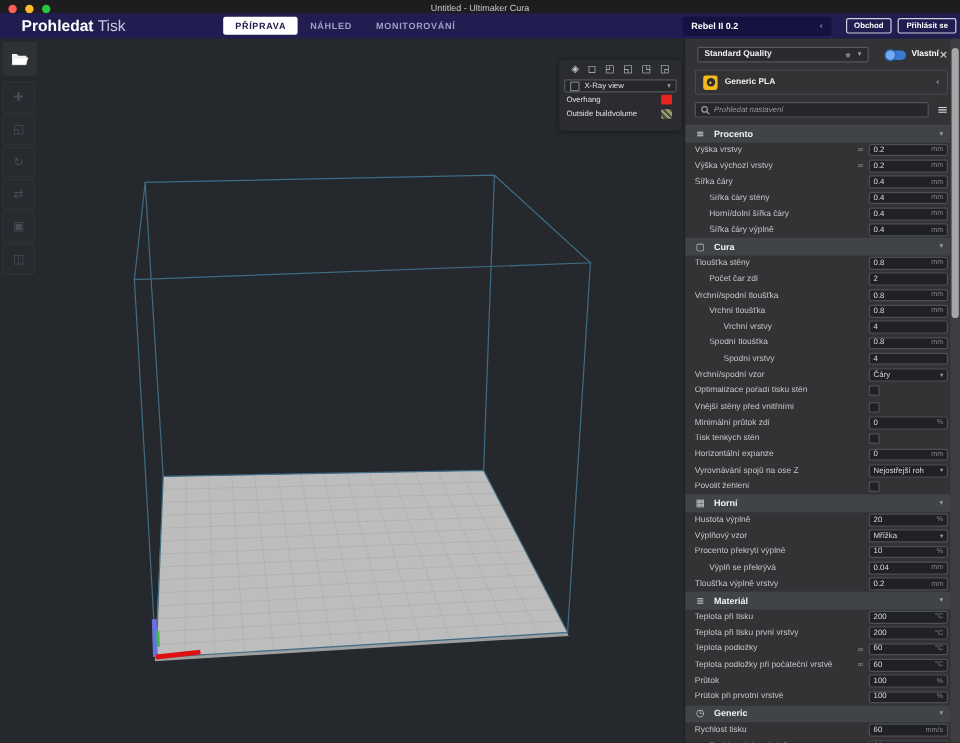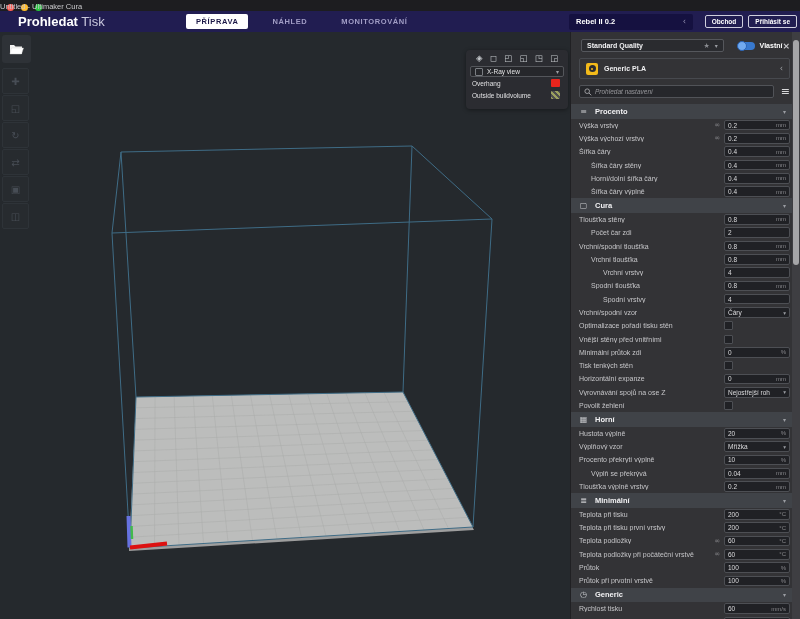--- a/index.html
+++ b/index.html
@@ -9,29 +9,29 @@
     font-family:"Liberation Sans","DejaVu Sans",sans-serif;
     -webkit-font-smoothing:antialiased;
   }
   .icon{font-family:"DejaVu Sans","Liberation Sans",sans-serif;}
 
   
   .titlebar{position:absolute;left:0;top:0;width:800px;height:11px;background:#1d1d20;z-index:30;}
   .lights{position:absolute;left:7px;top:3.5px;display:flex;gap:7px;}
   .light{width:7px;height:7px;border-radius:50%;}
   .light.r{background:#ff5f57;}.light.y{background:#febc2e;}.light.g{background:#28c840;}
-  .win-title{position:absolute;left:0;right:0;top:1.5px;font-size:7.5px;color:#c9c9cc;}
+  .win-title{position:absolute;left:0;right:0;top:1.5px;text-align:center;font-size:7.5px;color:#c9c9cc;}
 
   
   .header{position:absolute;left:0;top:11px;width:800px;height:21px;background:#211d51;z-index:30;}
   .logo{position:absolute;left:18px;top:3px;font-size:13px;color:#fff;}
   .logo b{font-weight:700;}
   .logo span{font-weight:400;color:#c9c7dd;}
   .tabs{position:absolute;left:186px;top:0;height:21px;display:flex;align-items:center;}
-  .tab{font-size:7.5px;font-weight:700;letter-spacing:.6px;color:#a29ec6;padding:3px 10px;margin-right:14px;cursor:default;}
+  .tab{font-size:7.5px;font-weight:700;letter-spacing:.6px;color:#a29ec6;padding:3px 10px;margin-right:0;cursor:default;}
   .tab.active{background:#fff;color:#1b1746;border-radius:2px;}
   .printer-sel{position:absolute;left:569px;top:2.5px;width:124px;height:16px;background:#151140;border-radius:2px;
     display:flex;align-items:center;padding:0 7px;box-sizing:border-box;}
   .printer-sel .pname{font-size:7.5px;font-weight:700;color:#fff;flex:1;}
   .printer-sel .chev{font-size:8px;color:#9a98b8;}
   .hdr-actions{position:absolute;right:3px;top:4px;display:flex;gap:5px;}
   .hdr-btn{height:13px;border:1px solid #cfcfdd;border-radius:2px;color:#fff;font-size:6.5px;font-weight:700;
     display:flex;align-items:center;padding:0 6px;background:transparent;box-sizing:border-box;}
 
   
@@ -506,21 +506,21 @@
         <span class="lbl" style="padding-left: 0px;">Tloušťka výplně vrstvy</span>
         <span class="ctrl">
           <span class="ibox">
             <span class="val">0.2</span>
             <span class="unit">mm</span>
           </span>
         </span>
       </div>
       <div class="sec-h">
         <span class="sec-i icon">≣</span>
-        <span class="sec-l">Minimální</span>
+        <span class="sec-l">Materiál</span>
         <span class="sec-c icon">▾</span>
       </div>
       <div class="srow">
         <span class="lbl" style="padding-left: 0px;">Teplota při tisku</span>
         <span class="ctrl">
           <span class="ibox">
             <span class="val">200</span>
             <span class="unit">°C</span>
           </span>
         </span>

